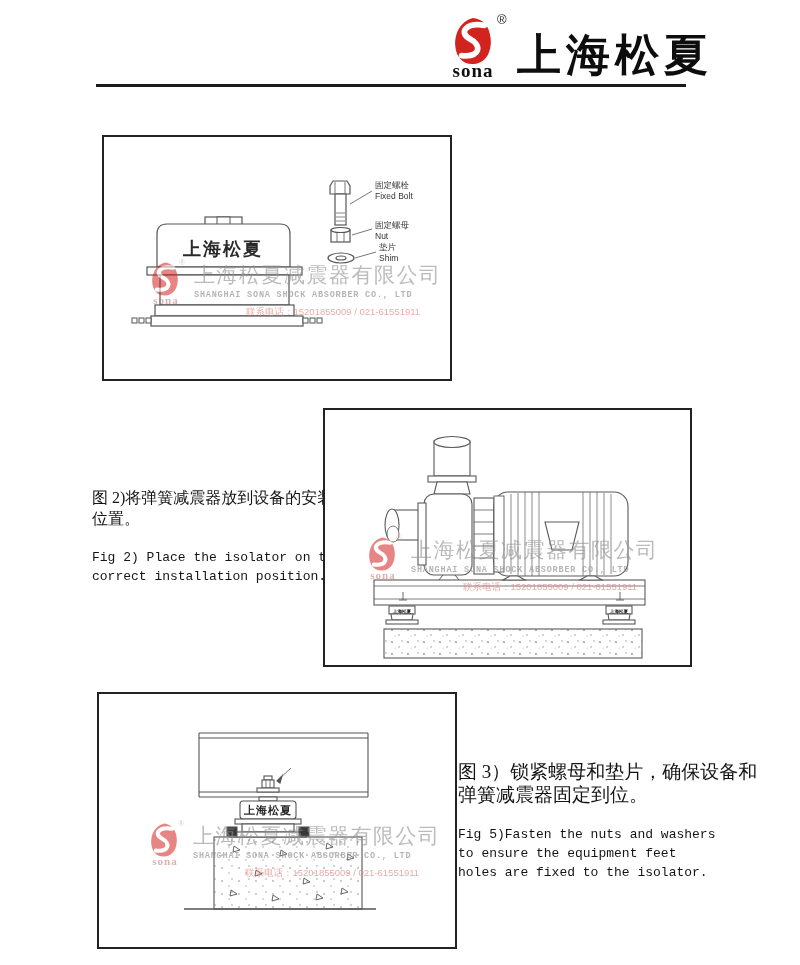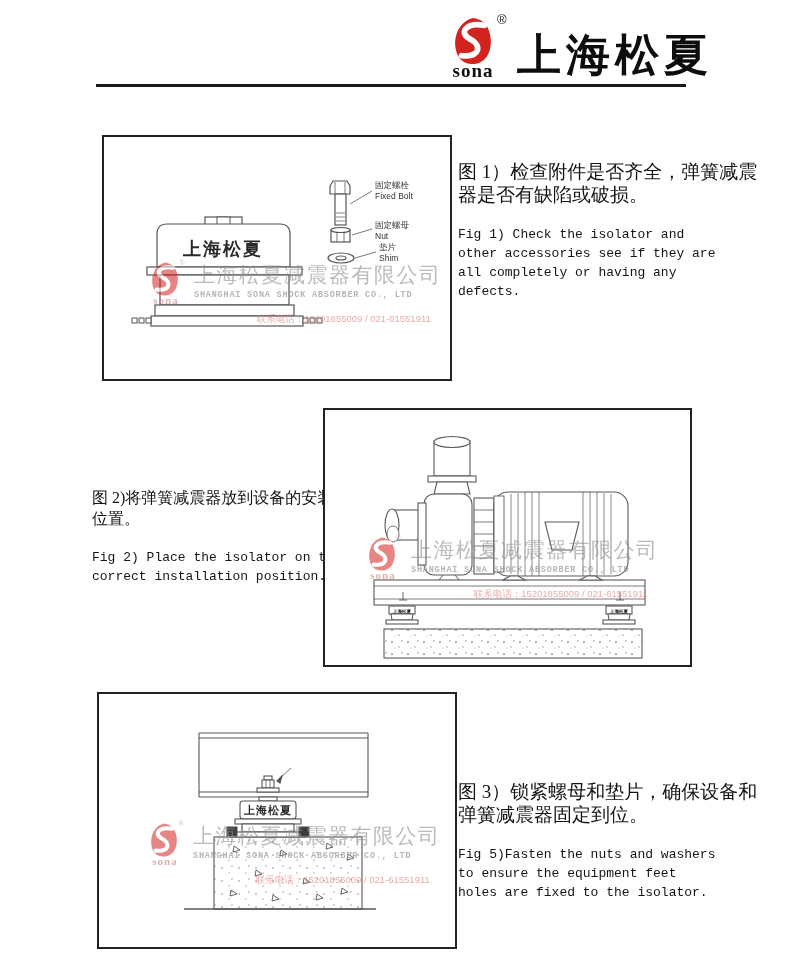--- a/index.html
+++ b/index.html
@@ -25,36 +25,36 @@
   #box3{left:97px;top:692px;width:356px;height:253px;}
   .figbox svg{position:absolute;left:0;top:0;}
   
   .caption{position:absolute;}
   .cap-cn{font-size:19px;line-height:23px;color:#141414;white-space:pre-line;}
   .cap-cn.small{font-size:16px;line-height:21px;}
   .cap-en{font-family:"Liberation Mono","DejaVu Sans Mono",monospace;
     font-size:13px;line-height:19px;color:#141414;white-space:pre-line;margin-top:19px;}
   #cap1{left:458px;top:160px;width:338px;}
   #cap2{left:92px;top:487px;width:252px;}
-  #cap3{left:458px;top:760px;width:338px;margin-top:20px;}
+  #cap3{left:458px;top:760px;width:338px;}
   
   .watermark{position:absolute;left:46px;top:124px;width:300px;display:flex;
     align-items:flex-start;pointer-events:none;}
   .wm-logo{position:relative;width:36px;height:46px;opacity:.55;flex:0 0 36px;}
   .wm-logo svg{width:30px;height:36px;}
   .wm-reg{position:absolute;left:29px;top:-3px;font-size:8px;color:#cf8f8c;}
   .wm-sona{position:absolute;left:0;top:33px;width:32px;text-align:center;font-size:11px;
     font-weight:bold;color:#c4706c;letter-spacing:1px;}
   .wm-text{margin-left:8px;}
   .wm-cn{font-size:21px;letter-spacing:1.5px;color:rgba(145,145,145,.62);
     font-family:"Liberation Sans",sans-serif;white-space:nowrap;}
   .wm-en{font-size:8.5px;font-weight:bold;letter-spacing:.8px;color:rgba(150,150,150,.7);
     font-family:Liberation Mono, monospace;margin-top:1px;white-space:nowrap;}
-  .wm-phone{font-size:9.5px;color:rgba(219,125,120,.65);margin-top:13px;margin-left:52px;
-    font-family:"Liberation Sans",sans-serif;white-space:nowrap;text-align:center;}
+  .wm-phone{font-size:9.5px;color:rgba(219,125,120,.65);margin-top:6px;margin-left:52px;
+    font-family:"Liberation Sans",sans-serif;white-space:nowrap;}
   #box2 .watermark{left:42px;top:126px;}
   #box3 .watermark{left:50px;top:128px;}
   
   .dwg-label{font-family:"Liberation Sans",sans-serif;font-size:8.5px;fill:#333;}
   .dev-label{font-family:"Liberation Sans",sans-serif;font-weight:600;fill:#2a2a2a;}
 </style>
 </head>
 <body>
 
 <div id="page">
@@ -134,26 +134,20 @@
       </div>
       <div class="wm-text">
         <div class="wm-cn">上海松夏减震器有限公司</div>
         <div class="wm-en">SHANGHAI SONA SHOCK ABSORBER CO., LTD</div>
         <div class="wm-phone">联系电话：15201855009 / 021-61551911</div>
       </div>
     </div>
   </div>
 
   <div id="cap1" class="caption">
-    <div class="cap-cn">图 1）检查附件是否齐全，弹簧减震
-器是否有缺陷或破损。</div>
-    <div class="cap-en">Fig 1) Check the isolator and
-other accessories see if they are
-all completely or having any
-defects.</div>
   </div>
 
   <div id="cap2" class="caption">
     <div class="cap-cn small">图 2)将弹簧减震器放到设备的安装
 位置。</div>
     <div class="cap-en">Fig 2) Place the isolator on the
 correct installation position.</div>
   </div>
 
   <div id="box2" class="figbox">

